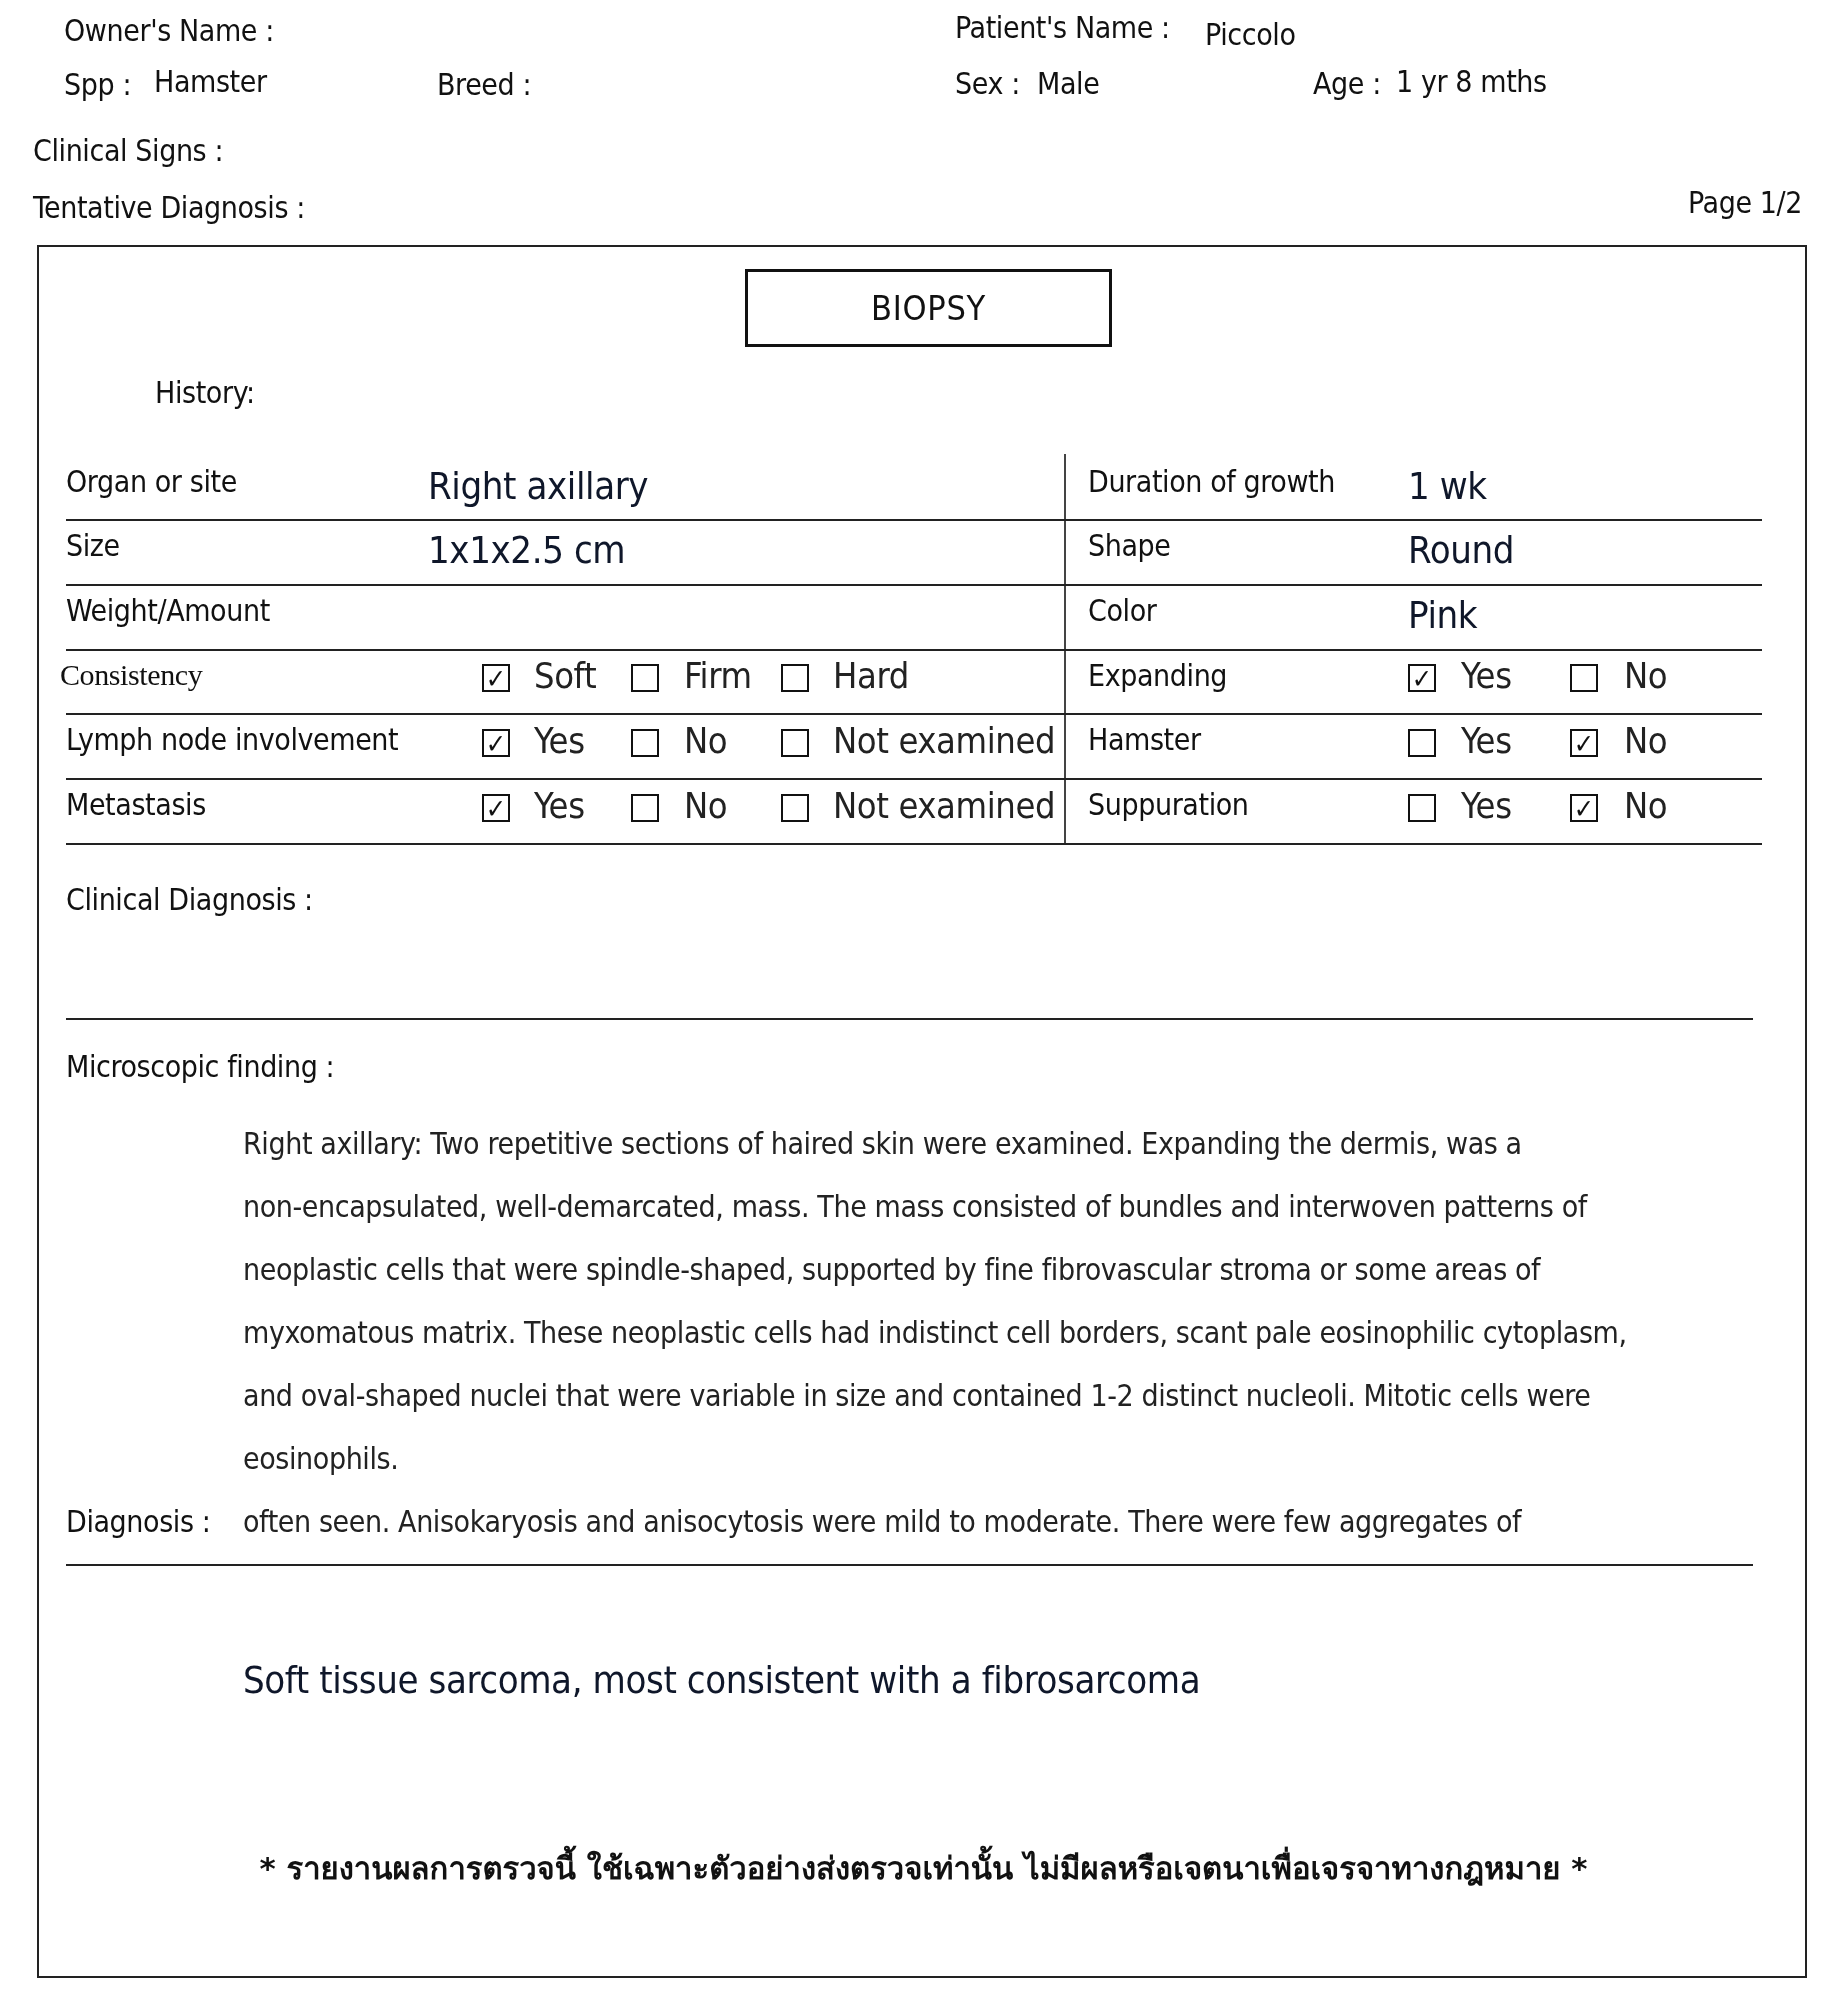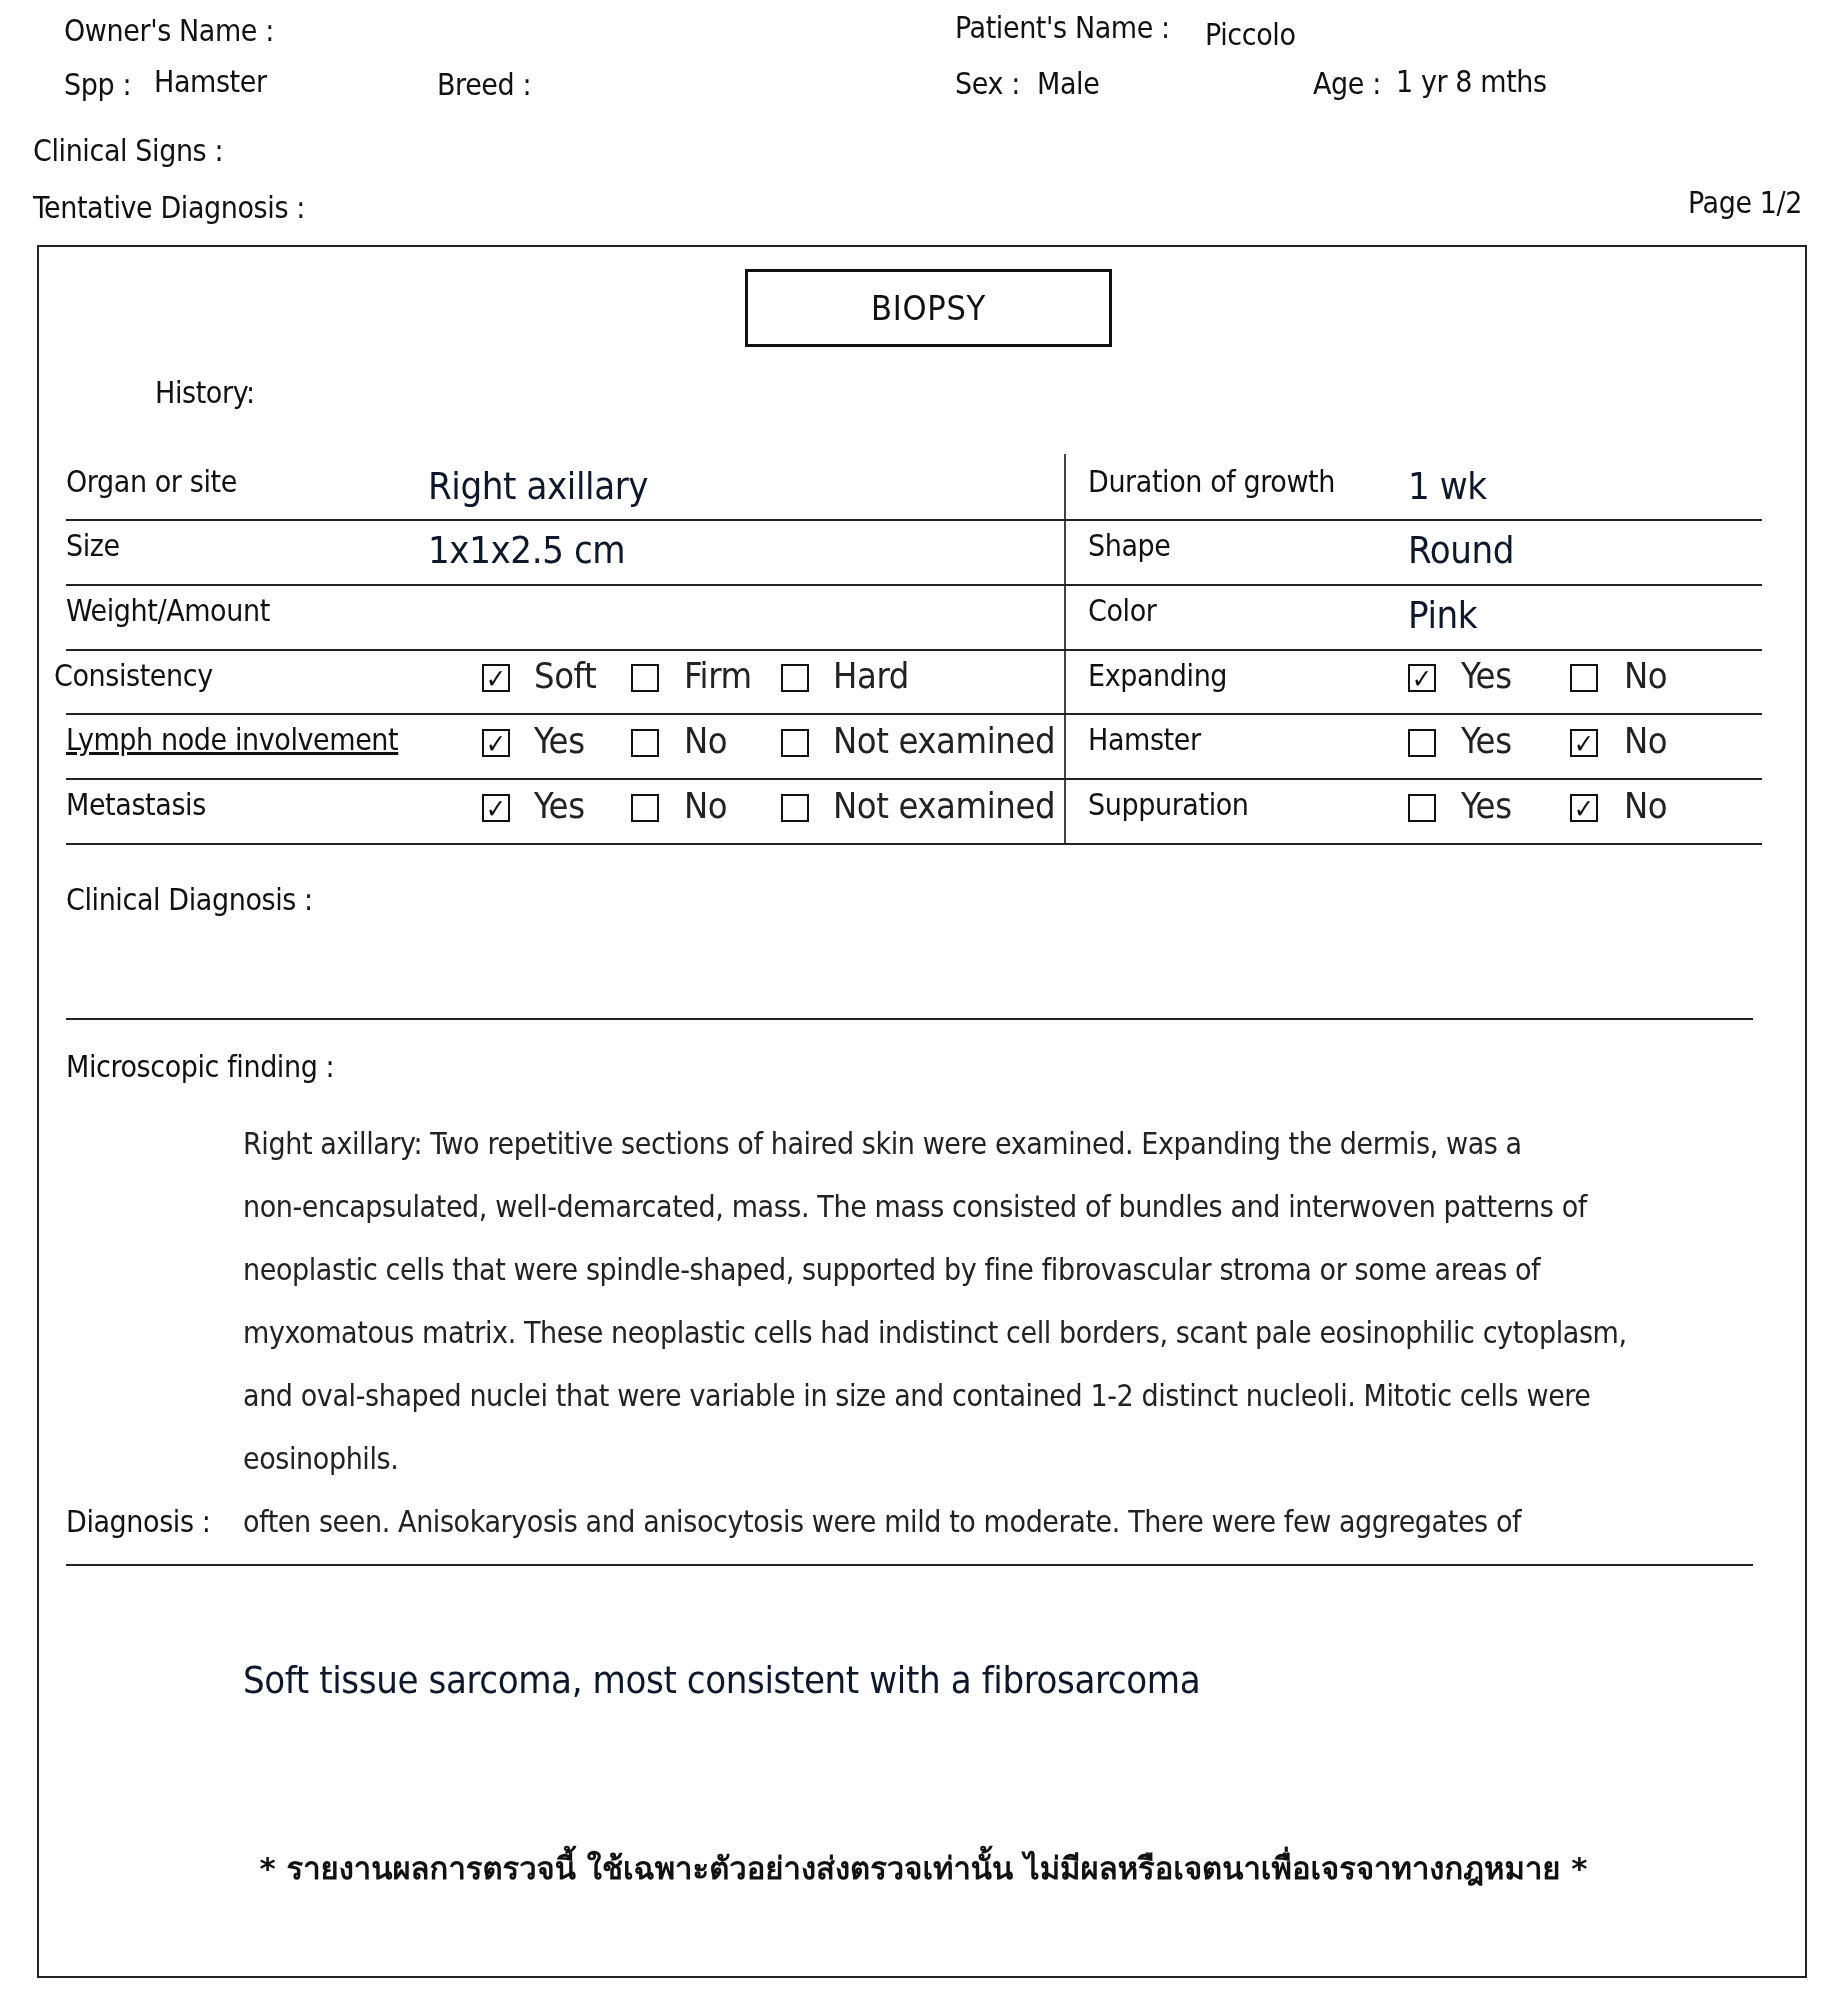--- a/index.html
+++ b/index.html
@@ -61,31 +61,31 @@
 <div class="hline" style="left:66px;width:1696px;top:843px;"></div>
 
 <span class="abs lbl" style="left:66px;top:464px;">Organ or site</span>
 <span class="abs val" style="left:428px;top:464px;">Right axillary</span>
 
 <span class="abs lbl" style="left:66px;top:528px;">Size</span>
 <span class="abs val" style="left:428px;top:528px;">1x1x2.5 cm</span>
 
 <span class="abs lbl" style="left:66px;top:593px;">Weight/Amount</span>
 
-<span class="abs lbl" style="left:54px;top:658px;">Consistency</span>
+<span class="abs lbl" style="left:60px;top:658px;font-family:Liberation Serif, serif;">Consistency</span>
 <div class="cb" style="left:482px;top:664px;">
     <span>✓</span>
   </div>
 <span class="opt" style="left:534px;top:655px;">Soft</span>
 <div class="cb" style="left:631px;top:664px;"></div>
 <span class="opt" style="left:684px;top:655px;">Firm</span>
 <div class="cb" style="left:781px;top:664px;"></div>
 <span class="opt" style="left:833px;top:655px;">Hard</span>
 
-<span class="abs lbl" style="left:66px;top:722px;text-decoration:underline;">Lymph node involvement</span>
+<span class="abs lbl" style="left:66px;top:722px;">Lymph node involvement</span>
 <div class="cb" style="left:482px;top:729px;">
     <span>✓</span>
   </div>
 <span class="opt" style="left:534px;top:720px;">Yes</span>
 <div class="cb" style="left:631px;top:729px;"></div>
 <span class="opt" style="left:684px;top:720px;">No</span>
 <div class="cb" style="left:781px;top:729px;"></div>
 <span class="opt" style="left:833px;top:720px;">Not examined</span>
 
 <span class="abs lbl" style="left:66px;top:787px;">Metastasis</span>

